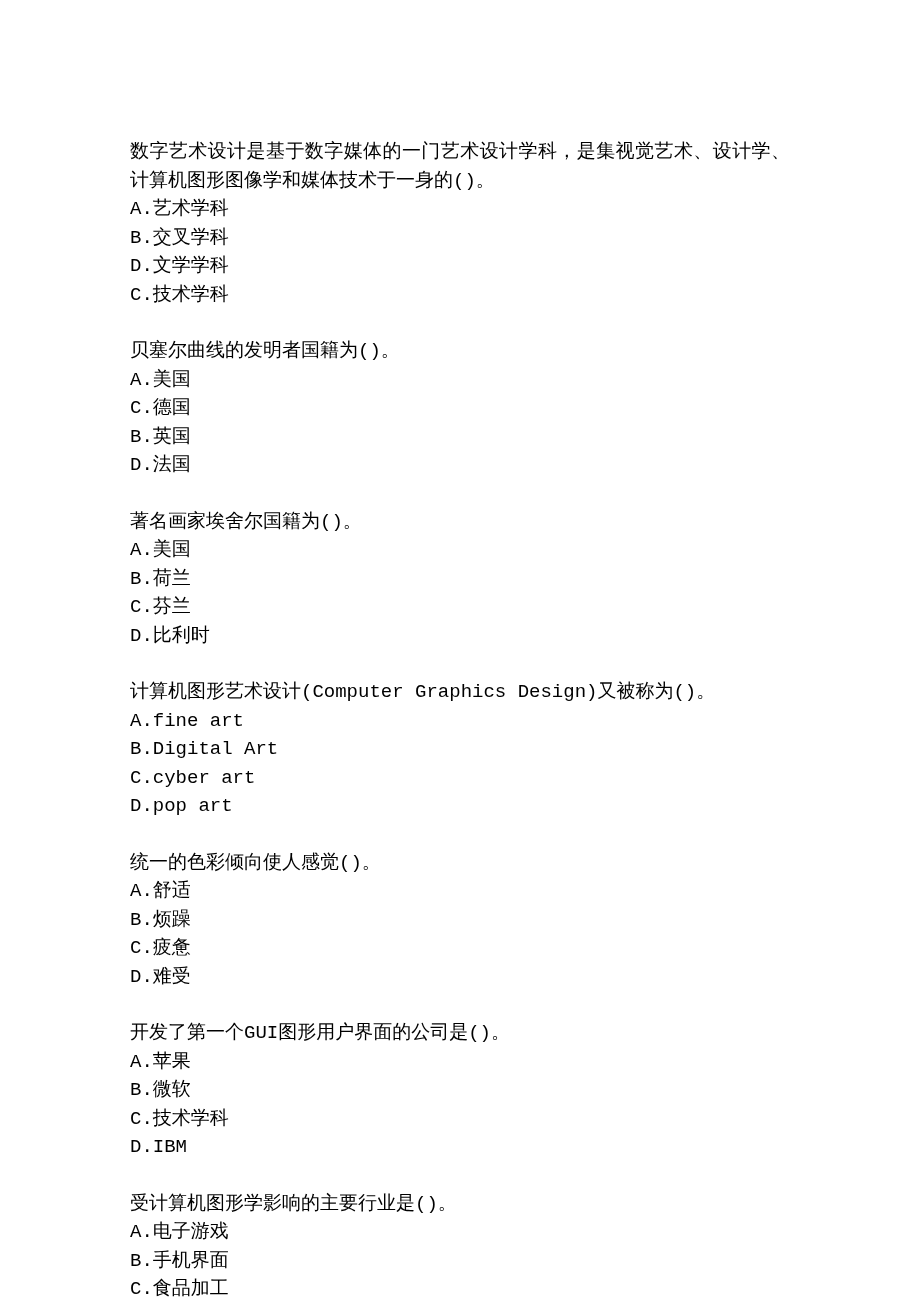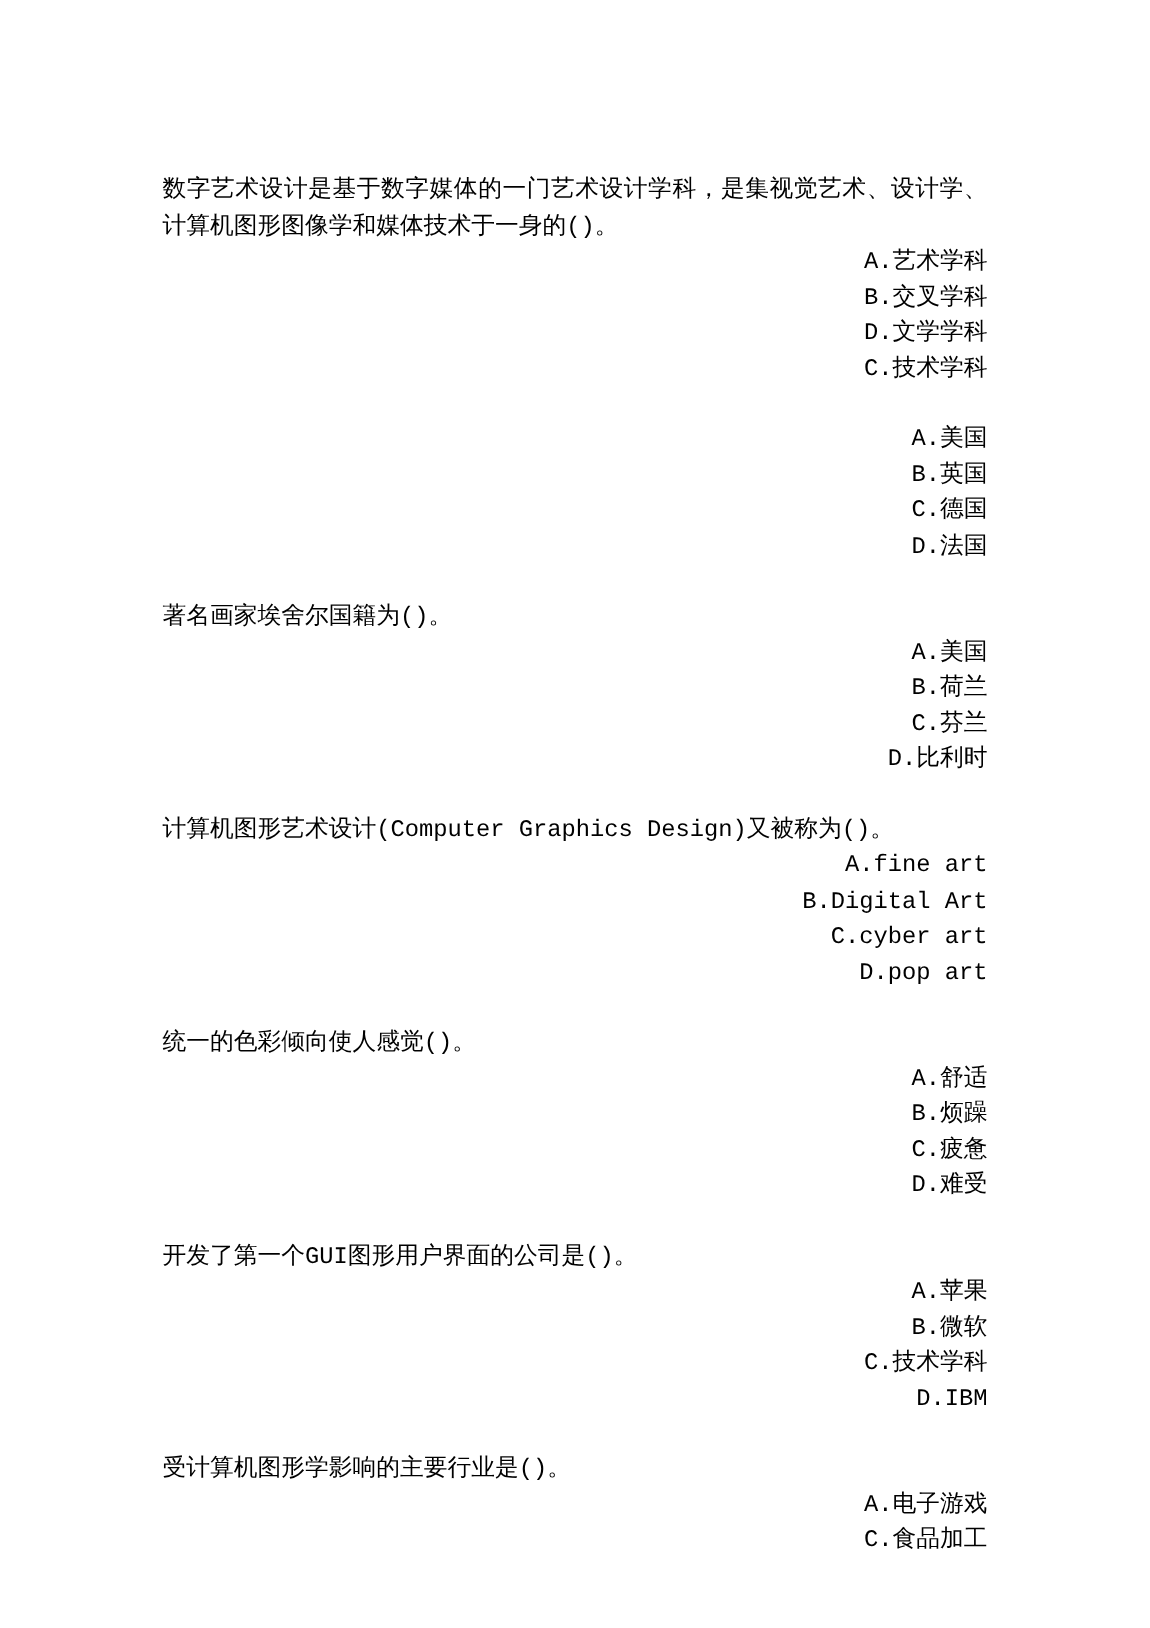--- a/index.html
+++ b/index.html
@@ -20,39 +20,39 @@
     .question-block {
       margin-bottom: 28px;
       font-family: Liberation Mono, monospace;
     }
     .question-stem {
       margin-bottom: 0;
       text-align: justify;
     }
     .option {
       display: block;
-      text-align: right;
     }
   </style>
 </head>
 <body>
 
 <div>
   <div class="question-block">
     <div class="question-stem">数字艺术设计是基于数字媒体的一门艺术设计学科，是集视觉艺术、设计学、计算机图形图像学和媒体技术于一身的()。</div>
     <div class="option">A.艺术学科</div>
     <div class="option">B.交叉学科</div>
     <div class="option">D.文学学科</div>
     <div class="option">C.技术学科</div>
   </div>
 
   <div class="question-block">
+    <div class="question-stem">贝塞尔曲线的发明者国籍为()。</div>
     <div class="option">A.美国</div>
+    <div class="option">C.德国</div>
     <div class="option">B.英国</div>
-    <div class="option">C.德国</div>
     <div class="option">D.法国</div>
   </div>
 
   <div class="question-block">
     <div class="question-stem">著名画家埃舍尔国籍为()。</div>
     <div class="option">A.美国</div>
     <div class="option">B.荷兰</div>
     <div class="option">C.芬兰</div>
     <div class="option">D.比利时</div>
   </div>
@@ -77,16 +77,17 @@
     <div class="question-stem">开发了第一个GUI图形用户界面的公司是()。</div>
     <div class="option">A.苹果</div>
     <div class="option">B.微软</div>
     <div class="option">C.技术学科</div>
     <div class="option">D.IBM</div>
   </div>
 
   <div class="question-block">
     <div class="question-stem">受计算机图形学影响的主要行业是()。</div>
     <div class="option">A.电子游戏</div>
+    <div class="option">B.手机界面</div>
     <div class="option">C.食品加工</div>
 
   </div>
 </div>
 
 </body></html>

